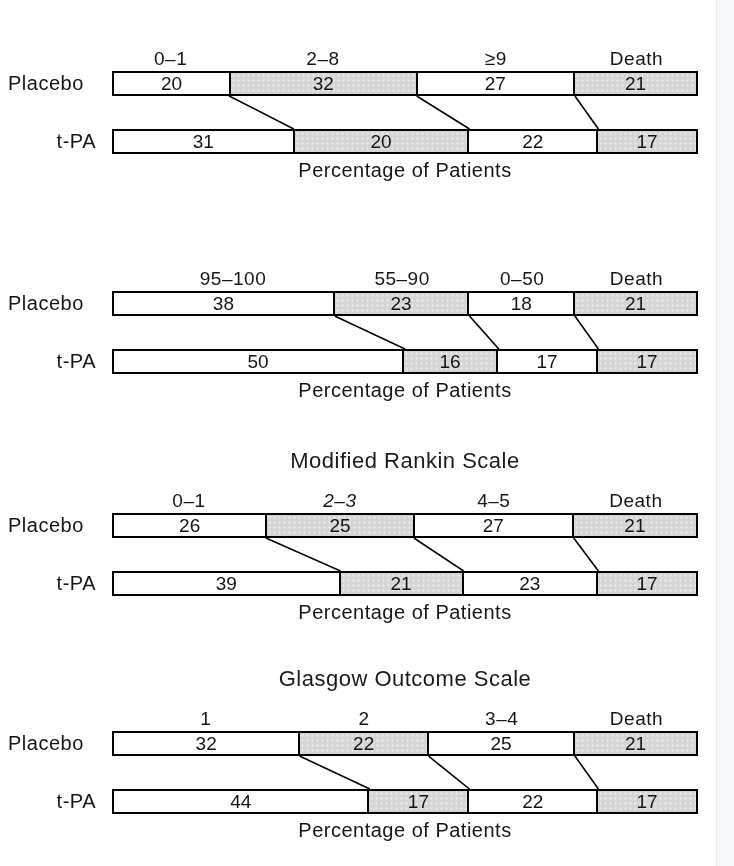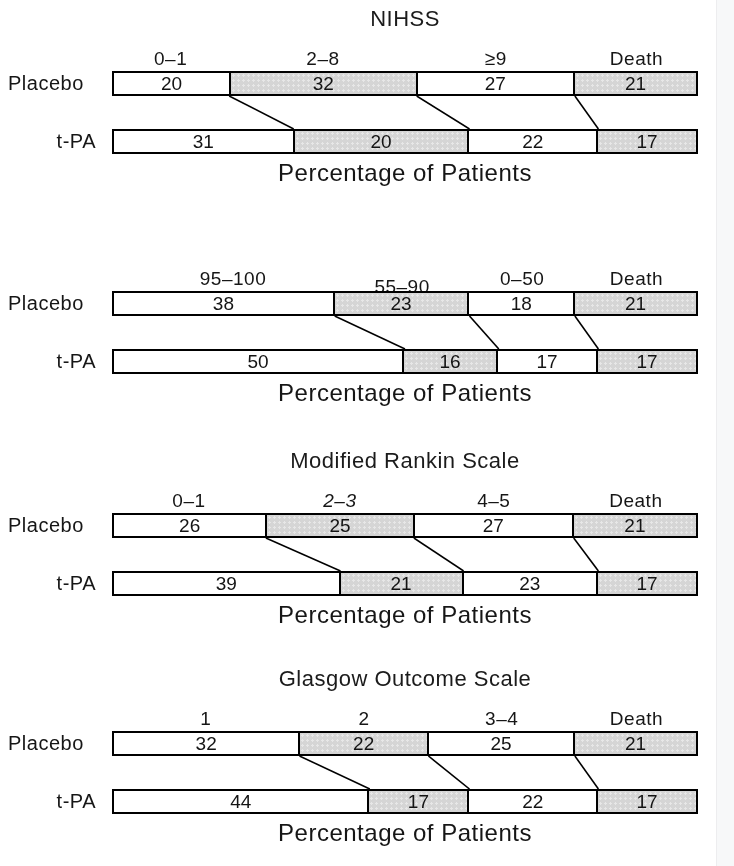--- a/index.html
+++ b/index.html
@@ -48,30 +48,29 @@
   }
   .seg + .seg { border-left: 2px solid #000; }
   .seg.shaded {
     background-color: #d5d5d5;
     background-image: radial-gradient(#e7e7e7 1px, rgba(0,0,0,0) 1.3px);
     background-size: 5px 5px;
   }
   .links { position: absolute; left: 0; top: 90px; width: 716px; height: 33px; }
   .x-label {
     position: absolute; top: 153px; left: 112px; width: 586px;
-    text-align: center; font-size: 24px; letter-spacing: 0.5px; color: #161616;
+    text-align: center; font-size: 20px; letter-spacing: 0.5px; color: #161616;
     white-space: nowrap;
   }
 </style>
 </head>
 <body>
 
 <div class="figure" id="figure">
     <div class="panel" style="top: 6px;">
-      <div class="chart-title">NIHSS</div>
       <span class="cat-label" style="left: 170.6px;">0–1</span>
       <span class="cat-label" style="left: 322.96px;">2–8</span>
       <span class="cat-label" style="left: 495.83px;">≥9</span>
       <span class="cat-label" style="left: 636.47px;">Death</span>
       <div class="row-label r0">Placebo</div>
       <div class="bar r0">
         <div class="seg" style="flex: 20 20 0px;">
           <span class="seg-value">20</span>
         </div>
         <div class="seg shaded" style="flex: 32 32 0px;">
@@ -101,21 +100,21 @@
       </div>
       <svg class="links" viewBox="0 0 716 33">
         <line x1="229.2" y1="0" x2="293.7" y2="33" stroke="#000" stroke-width="1.6"></line>
         <line x1="416.7" y1="0" x2="469.5" y2="33" stroke="#000" stroke-width="1.6"></line>
         <line x1="574.9" y1="0" x2="598.4" y2="33" stroke="#000" stroke-width="1.6"></line>
       </svg>
       <div class="x-label">Percentage of Patients</div>
     </div>
     <div class="panel" style="top: 226px;">
       <span class="cat-label" style="left: 233px;">95–100</span>
-      <span class="cat-label" style="left: 402.07px; margin-top: 8px;">55–90</span>
+      <span class="cat-label" style="left: 402.07px;">55–90</span>
       <span class="cat-label" style="left: 522.2px;">0–50</span>
       <span class="cat-label" style="left: 636.47px;">Death</span>
       <div class="row-label r0">Placebo</div>
       <div class="bar r0">
         <div class="seg" style="flex: 38 38 0px;">
           <span class="seg-value">38</span>
         </div>
         <div class="seg shaded" style="flex: 23 23 0px;">
           <span class="seg-value">23</span>
         </div>

